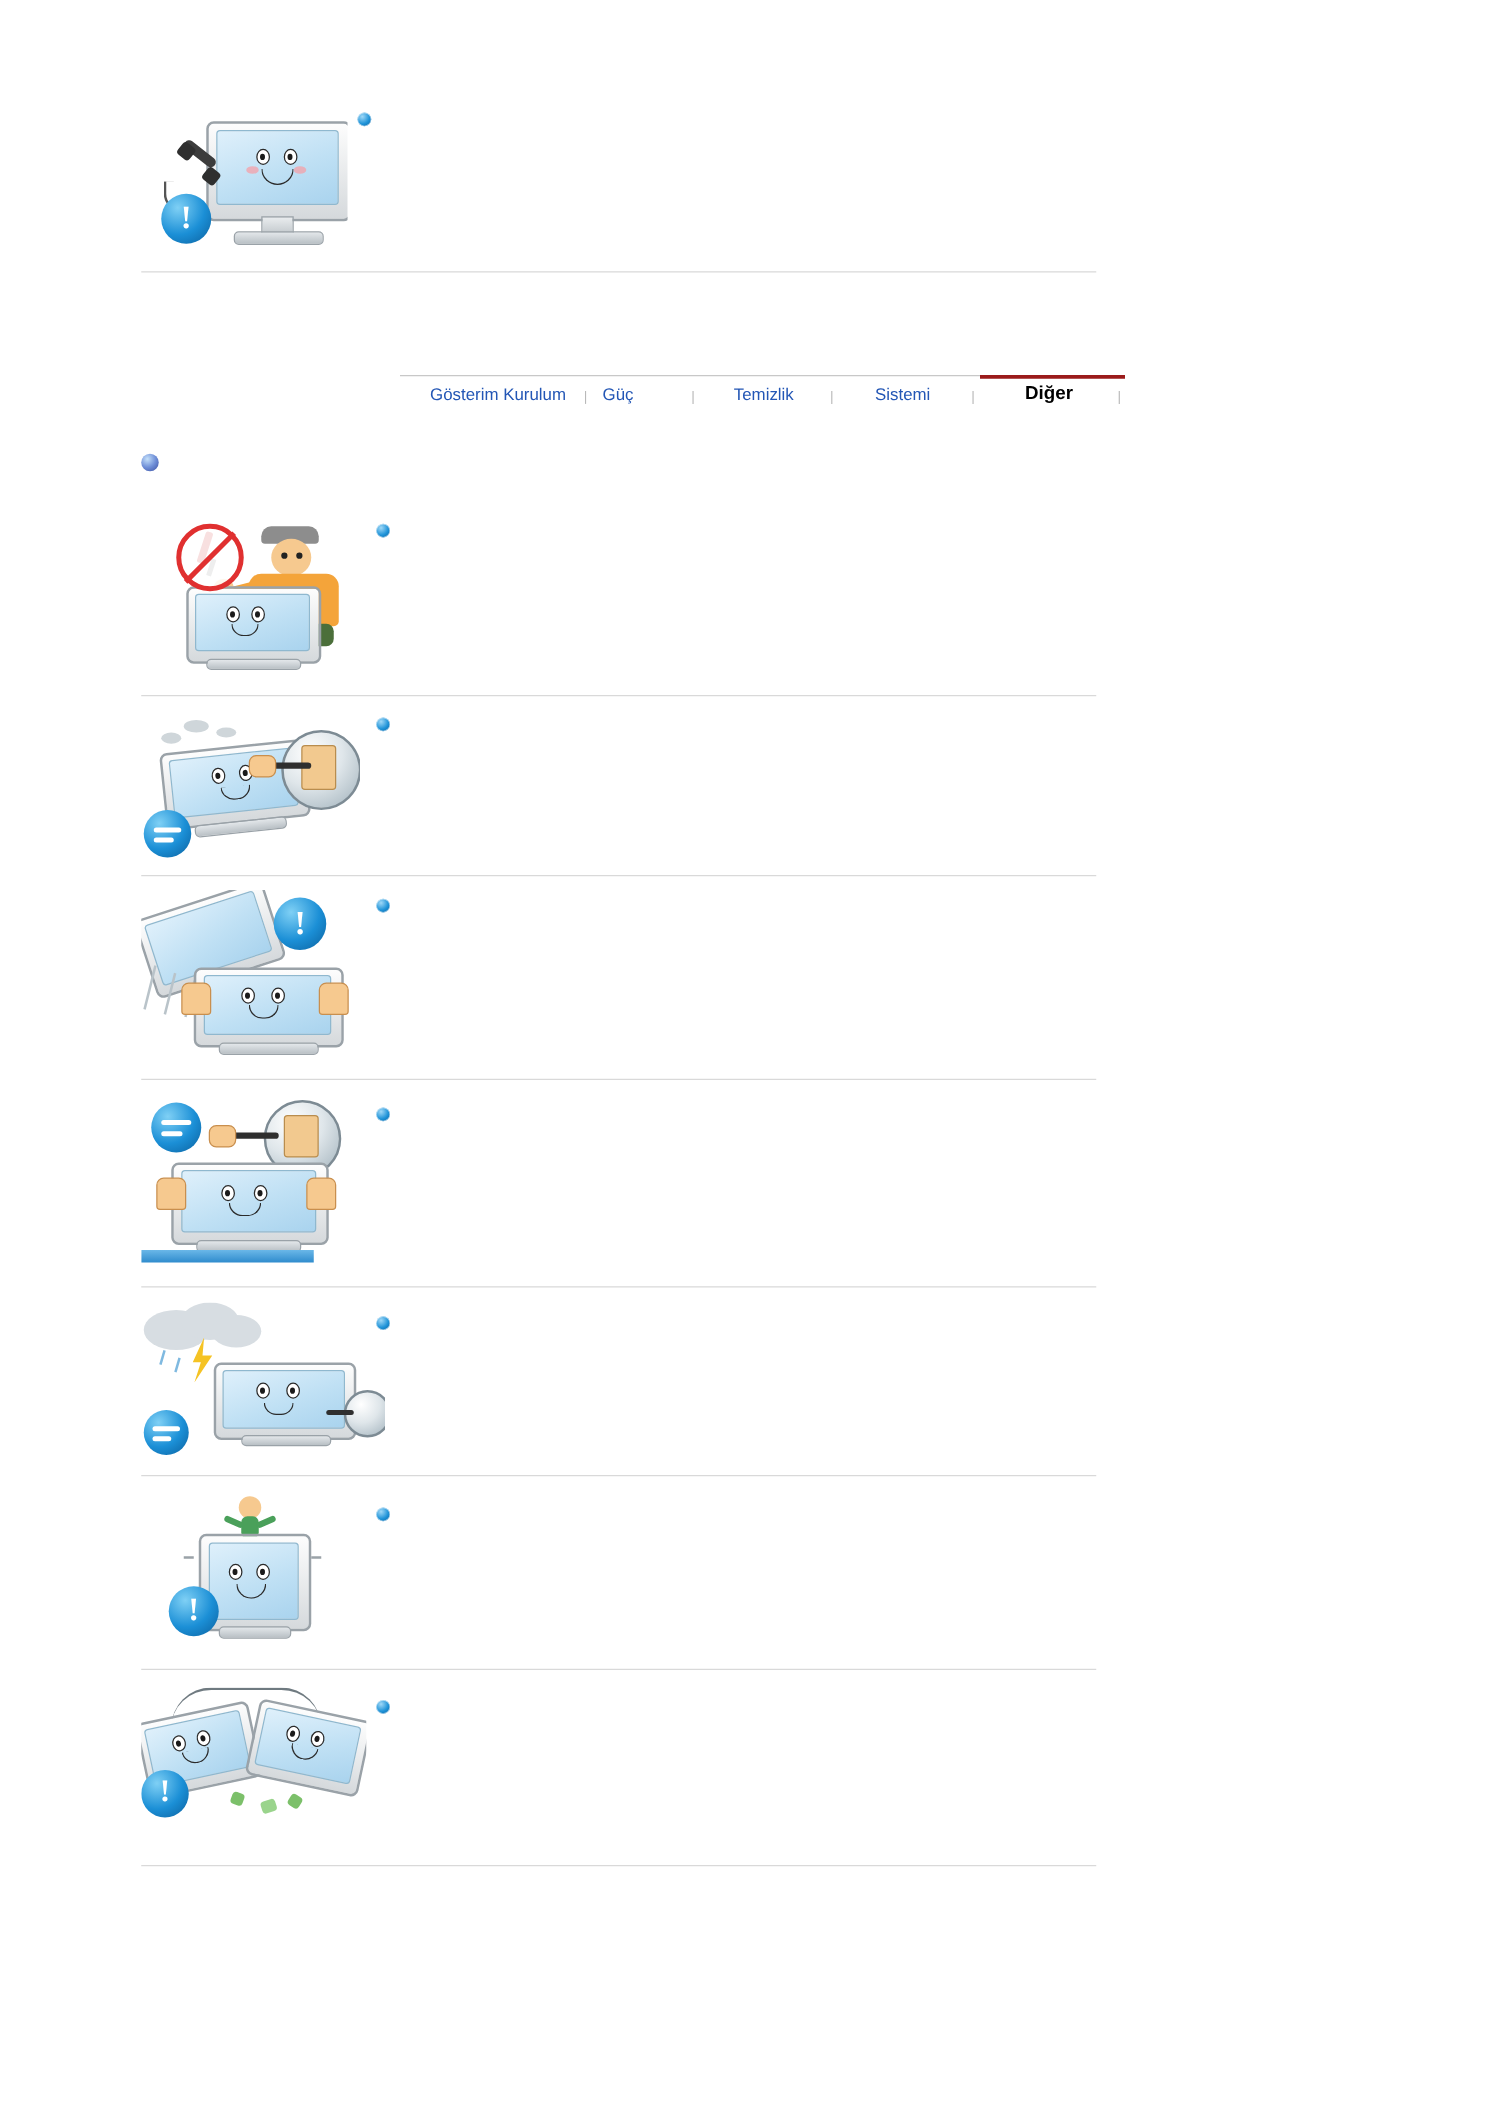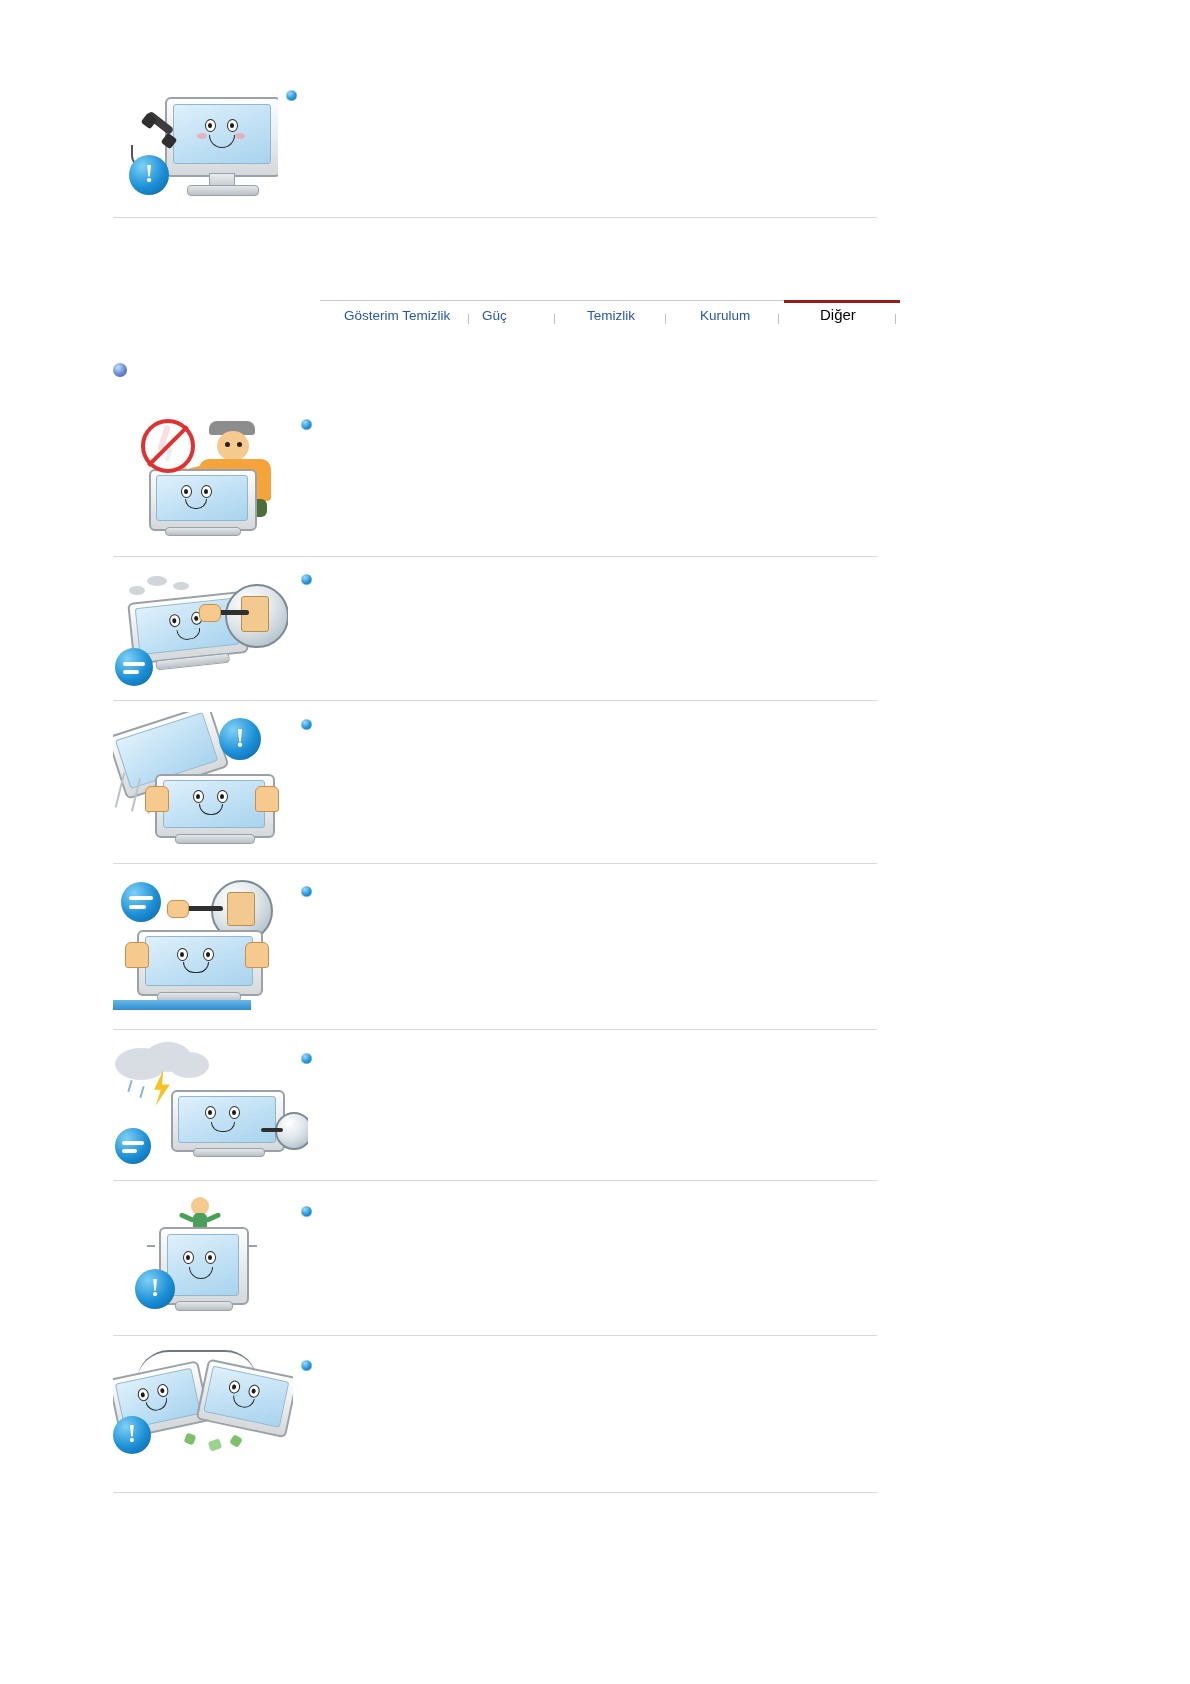--- a/index.html
+++ b/index.html
@@ -247,33 +247,33 @@
 </div>
 <div class="bullet" style="left:286px; top:90px;"></div>
 <div class="abs" style="left:305px; top:86px; width:560px; font-size:12.5px; line-height:17px;"></div>
 
 <div class="hr" style="top:217px;"></div>
 
 <div id="tabbar">
   <div class="topline"></div>
   <div class="activeline"></div>
 
-  <div class="tab" style="left:24px;">Gösterim Temizlik</div>
+  <div class="tab" style="left:24px;">Gösterim Kurulum</div>
   <div class="sep" style="left:147px;">|</div>
 
   <div class="tab" style="left:162px;">Güç</div>
   <div class="sep" style="left:233px;">|</div>
 
   <div class="tab" style="left:267px;">Temizlik</div>
   <div class="sep" style="left:344px;">|</div>
 
-  <div class="tab" style="left:380px;">Kurulum</div>
+  <div class="tab" style="left:380px;">Sistemi</div>
   <div class="sep" style="left:457px;">|</div>
 
-  <div class="tab active" style="left:500px;">Diğer</div>
+  <div class="tab active" style="left:500px;font-weight:bold;">Diğer</div>
   <div class="sep" style="left:574px;">|</div>
 </div>
 
 <div class="bullet-lg" style="left:113px; top:363px;"></div>
 <div class="abs" style="left:134px; top:358px; width:600px; font-size:13px; font-weight:bold;"></div>
 
 <div class="fig" style="left:113px; top:415px; width:180px; height:130px;">
 
   <div class="abs" style="left:96px;top:6px;width:46px;height:14px;background:#8d8d8d;border-radius:8px 8px 3px 3px;"></div>
   <div class="skin" style="left:104px;top:16px;width:32px;height:30px;"></div>

